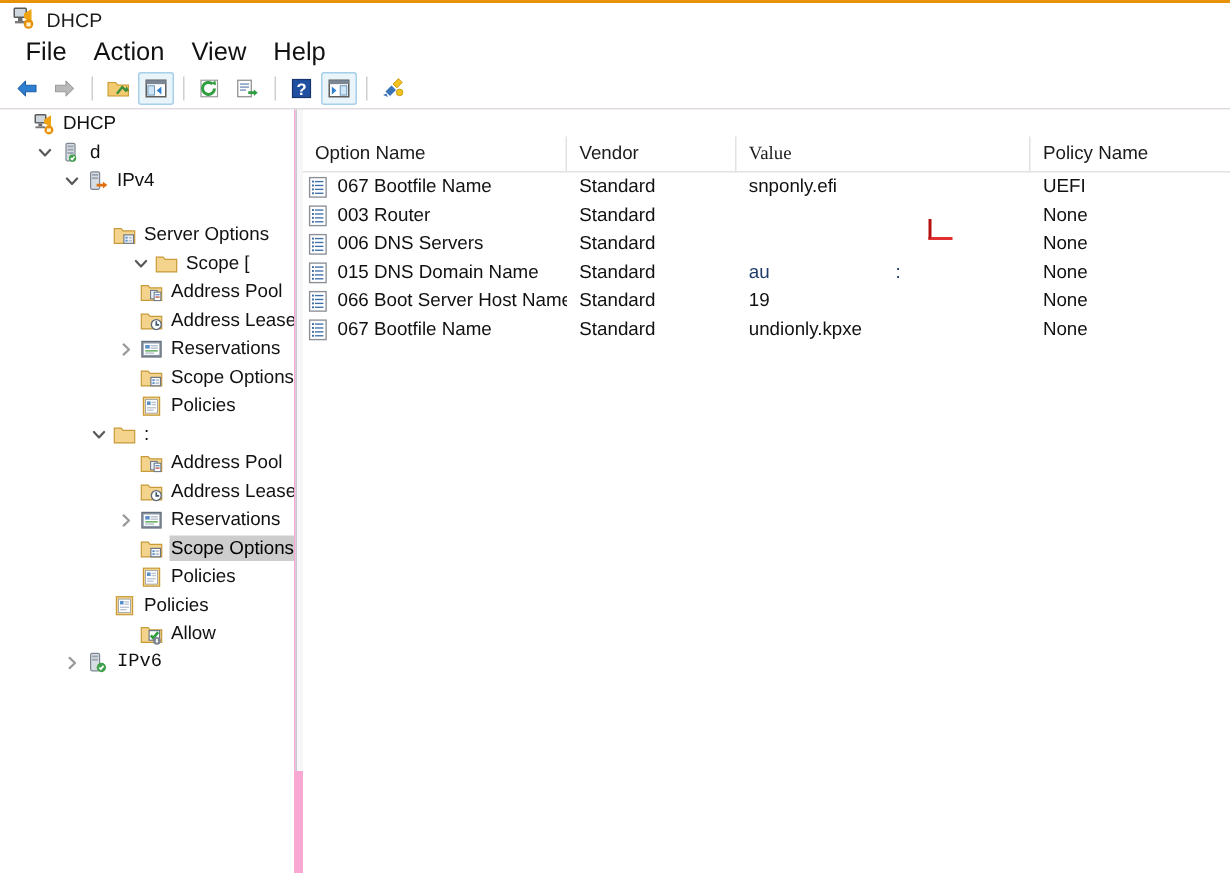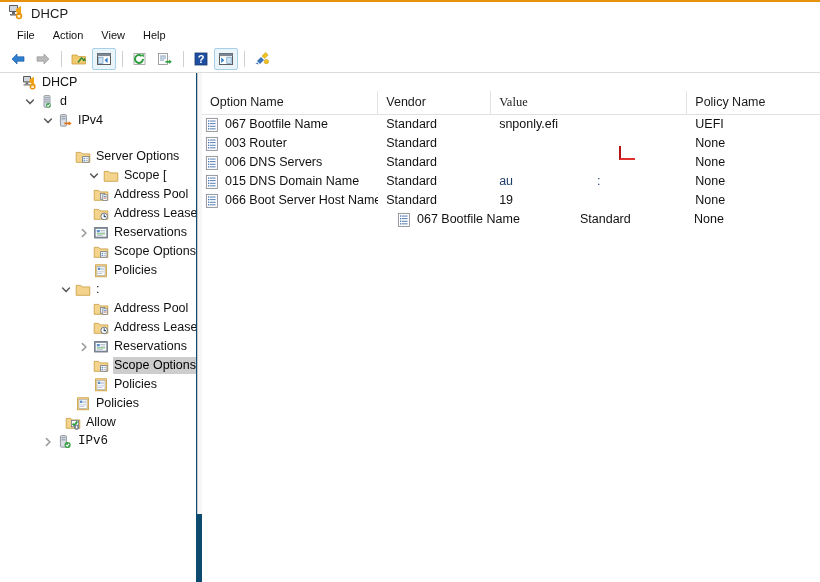--- a/index.html
+++ b/index.html
@@ -17,21 +17,21 @@
     position: relative;
     -webkit-font-smoothing: antialiased;
   }
 
   
   #app {
     position: absolute;
     left: 0; top: 0;
     width: 820px;
     height: 582px;
-    background: #0c4a6e;
+    background: #f9a8d4;
     border-top: 2px solid #e8920b;
     box-sizing: border-box;
   }
 
   
   .titlebar {
     height: 22px;
     display: flex;
     align-items: center;
     padding-left: 7px;
@@ -44,21 +44,21 @@
     letter-spacing: .1px;
   }
 
   
   .menubar {
     height: 22px;
     display: flex;
     align-items: center;
     padding-left: 8px;
     background: #ffffff;
-    font-size: 11px;
+    font-size: 17px;
     color: #111;
   }
   .menu-item {
     padding: 2px 9px;
     cursor: default;
   }
 
   
   .toolbar {
     height: 26px;
@@ -188,21 +188,20 @@
   .lv-col.c1 { width: 114px; }
   .lv-col.c2 { width: 198px; font-family: Liberation Serif, serif; }
   .lv-col.c3 { width: 134px; border-right: none; }
 
   .lv-row {
     display: flex;
     height: 19px;
     align-items: center;
     white-space: nowrap;
     cursor: default;
-    justify-content: flex-end;
   }
   .lv-cell {
     font-size: 12.5px;
     color: #111111;
     box-sizing: border-box;
     height: 19px;
     line-height: 19px;
     overflow: hidden;
     white-space: nowrap;
   }
@@ -587,21 +586,21 @@
                 <rect x="4" y="3.4" width="8" height="9" fill="#ffffff" stroke="#9aa3ae" stroke-width="0.6"></rect>
                 <rect x="5" y="4.6" width="2.4" height="2.4" fill="#5b8fc9"></rect>
                 <rect x="8" y="4.8" width="3" height="0.9" fill="#b9c4d1"></rect>
                 <rect x="8" y="6.3" width="3" height="0.9" fill="#b9c4d1"></rect>
                 <rect x="5" y="8.4" width="6" height="0.9" fill="#b9c4d1"></rect>
                 <rect x="5" y="10" width="4.4" height="0.9" fill="#b9c4d1"></rect>
               </svg>
             </span>
             <span class="tlabel">Policies</span>
           </div>
-          <div class="tnode" style="padding-left: 48px;">
+          <div class="tnode" style="padding-left: 76px;">
             <span class="twist"></span>
             <span class="ticon">
               <svg width="16" height="16" viewBox="0 0 16 16">
                 <path d="M1.2 3.4 h4.6 l1.2 1.5 h7.8 v8.4 h-13.6 z" fill="#f4d48c" stroke="#c79a3a" stroke-width="0.8"></path>
                 <rect x="6.4" y="5.4" width="7" height="6.4" fill="#ffffff" stroke="#6d7887" stroke-width="0.8"></rect>
                 <path d="M7.6 8.6 l1.6 1.8 l3.2 -4" stroke="#2f9e3f" stroke-width="1.8" fill="none"></path>
                 <circle cx="11.6" cy="12.2" r="2.6" fill="#7d8591"></circle>
                 <path d="M11.6 10.8 v2.4" stroke="#ffffff" stroke-width="1.1"></path>
                 <path d="M10.5 12.3 l1.1 1.2 l1.1 -1.2" fill="#ffffff"></path>
               </svg>
@@ -754,20 +753,21 @@
                   <rect x="6" y="6.2" width="5.6" height="0.9" fill="#3f6fa8"></rect>
                   <rect x="4" y="8.6" width="1.3" height="1.3" fill="#3f6fa8"></rect>
                   <rect x="6" y="8.8" width="5.6" height="0.9" fill="#3f6fa8"></rect>
                   <rect x="4" y="11.2" width="1.3" height="1.3" fill="#3f6fa8"></rect>
                   <rect x="6" y="11.4" width="5.6" height="0.9" fill="#3f6fa8"></rect>
                 </svg>
               </span>
               <span>067 Bootfile Name</span>
             </div>
             <div class="lv-cell c1">Standard</div>
+            <div class="lv-cell c2">undionly.kpxe</div>
             <div class="lv-cell c3">None</div>
           </div>
         </div>
     </div>
 
   </div>
 
   <div class="redmark"></div>
 
 </div>

